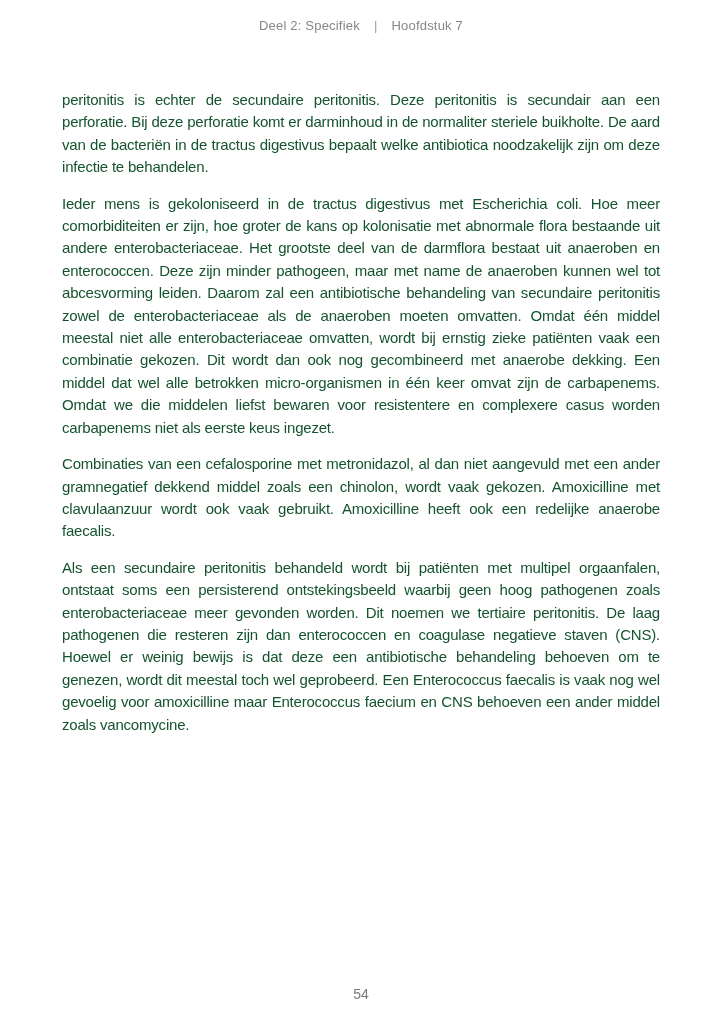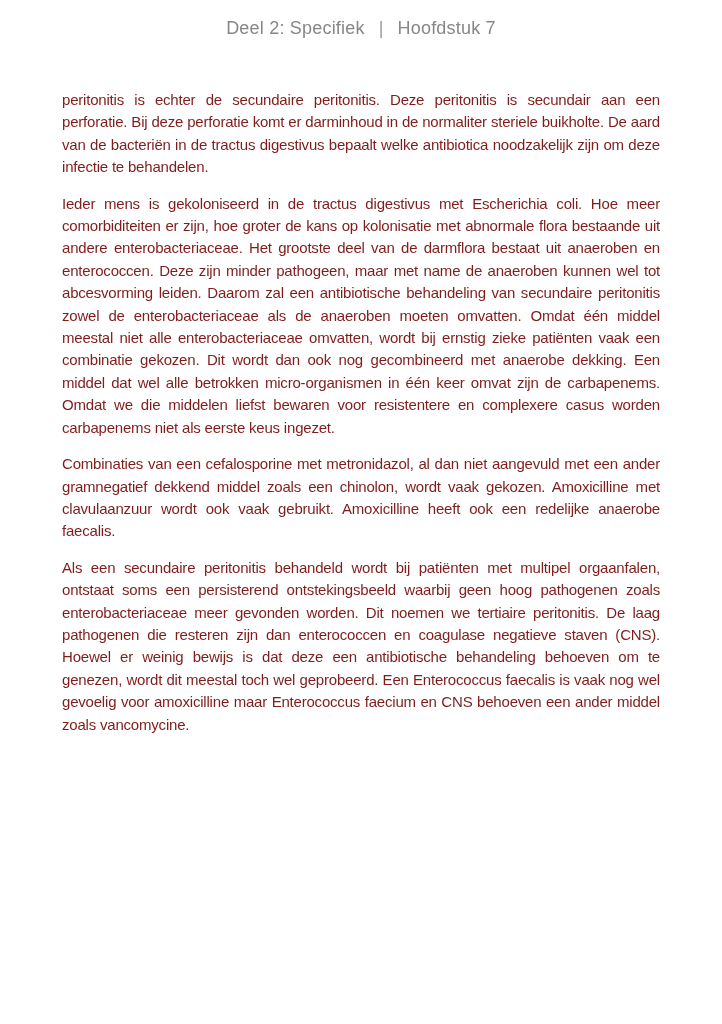--- a/index.html
+++ b/index.html
@@ -14,35 +14,35 @@
     background: #ffffff;
     font-family: "Liberation Sans", "DejaVu Sans", sans-serif;
     overflow: hidden;
   }
   .running-header {
     position: absolute;
     top: 18px;
     left: 0;
     width: 100%;
     text-align: center;
-    font-size: 18px;
+    font-size: 13px;
     color: #85878a;
     letter-spacing: 0.2px;
   }
   .running-header .sep {
     display: inline-block;
     margin: 0 14px;
     color: #9a9c9e;
   }
   .body-copy {
     position: absolute;
     top: 89px;
     left: 62px;
     width: 598px;
-    color: #7f1d1d;
+    color: #14532d;
     font-size: 15px;
     line-height: 22.4px;
     letter-spacing: -0.2px;
     text-align: justify;
     hyphens: auto;
     -webkit-hyphens: auto;
   }
   .body-copy p {
     margin: 0 0 14px 0;
   }
@@ -65,14 +65,17 @@
     <span>Deel 2: Specifiek</span><span class="sep">|</span><span>Hoofdstuk 7</span>
   </div>
 
   <div class="body-copy">
     <p>peritonitis is echter de secundaire peritonitis. Deze peritonitis is secundair aan een perforatie. Bij deze perforatie komt er darminhoud in de normaliter steriele buikholte. De aard van de bacteriën in de tractus digestivus bepaalt welke antibiotica noodzakelijk zijn om deze infectie te behandelen.</p>
     <p>Ieder mens is gekoloniseerd in de tractus digestivus met Escherichia coli. Hoe meer comorbiditeiten er zijn, hoe groter de kans op kolonisatie met abnormale flora bestaande uit andere enterobacteriaceae. Het grootste deel van de darmflora bestaat uit anaeroben en enterococcen. Deze zijn minder pathogeen, maar met name de anaeroben kunnen wel tot abcesvorming leiden. Daarom zal een antibiotische behandeling van secundaire peritonitis zowel de enterobacteriaceae als de anaeroben moeten omvatten. Omdat één middel meestal niet alle enterobacteriaceae omvatten, wordt bij ernstig zieke patiënten vaak een combinatie gekozen. Dit wordt dan ook nog gecombineerd met anaerobe dekking. Een middel dat wel alle betrokken micro-organismen in één keer omvat zijn de carbapenems. Omdat we die middelen liefst bewaren voor resistentere en complexere casus worden carbapenems niet als eerste keus ingezet.</p>
     <p>Combinaties van een cefalosporine met metronidazol, al dan niet aangevuld met een ander gramnegatief dekkend middel zoals een chinolon, wordt vaak gekozen. Amoxicilline met clavulaanzuur wordt ook vaak gebruikt. Amoxicilline heeft ook een redelijke anaerobe faecalis.</p>
     <p>Als een secundaire peritonitis behandeld wordt bij patiënten met multipel orgaanfalen, ontstaat soms een persisterend ontstekingsbeeld waarbij geen hoog pathogenen zoals enterobacteriaceae meer gevonden worden. Dit noemen we tertiaire peritonitis. De laag pathogenen die resteren zijn dan enterococcen en coagulase negatieve staven (CNS). Hoewel er weinig bewijs is dat deze een antibiotische behandeling behoeven om te genezen, wordt dit meestal toch wel geprobeerd. Een Enterococcus faecalis is vaak nog wel gevoelig voor amoxicilline maar Enterococcus faecium en CNS behoeven een ander middel zoals vancomycine.</p>
   </div>
 
+  <div class="page-footer">
+    <span>54</span>
+  </div>
 
 </div>
 
 </body></html>

